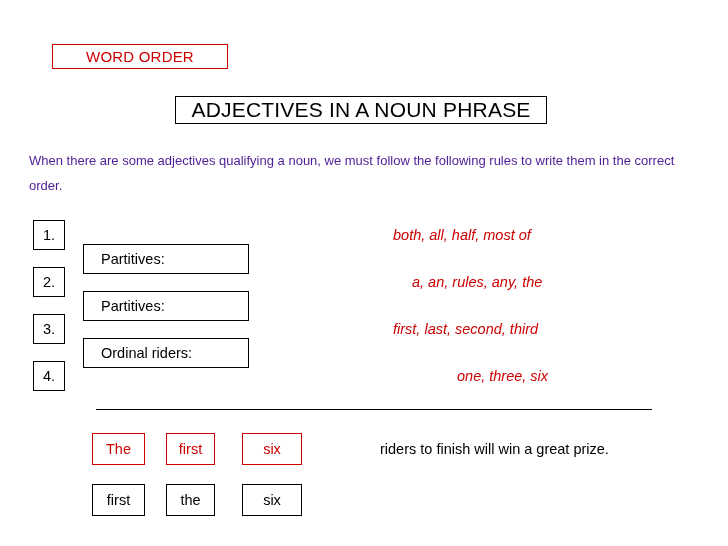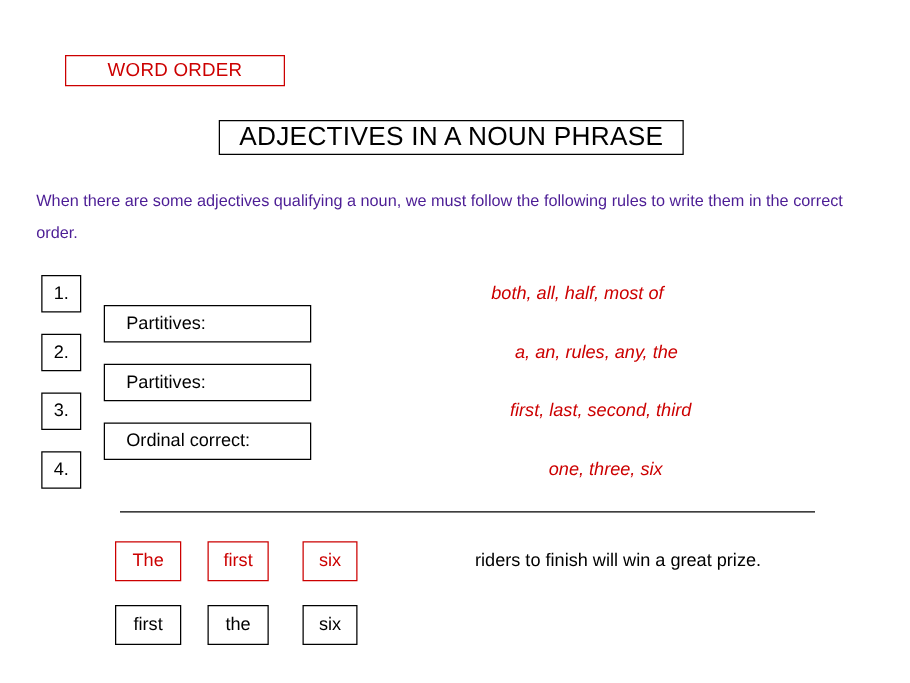--- a/index.html
+++ b/index.html
@@ -154,21 +154,21 @@
     justify-content: center;
     font-size: 14.5px;
     background: #ffffff;
   }
   .word-box.red {
     border-color: #cc0000;
     color: #cc0000;
   }
   .wb1 { left: 0px;   width: 53px; }
   .wb2 { left: 74px;  width: 49px; }
-  .wb3 { left: 150px; width: 44px; }
+  .wb3 { left: 150px; width: 60px; }
 
   .tail-text {
     position: absolute;
     left: 260px;
     top: 0;
     height: 32px;
     display: flex;
     align-items: center;
     font-size: 14.5px;
     color: #000000;
@@ -200,27 +200,27 @@
     </div>
 
     <div class="rule-row">
       <div class="rule-num">2.</div>
       <div class="rule-label">Partitives:</div>
       <div class="rule-example" style="left:379px;">a, an, rules, any, the</div>
     </div>
 
     <div class="rule-row">
       <div class="rule-num">3.</div>
-      <div class="rule-label">Ordinal correct:</div>
-      <div class="rule-example" style="left:375px;text-align:center;">first, last, second, third</div>
+      <div class="rule-label">Ordinal riders:</div>
+      <div class="rule-example" style="left:360px;text-align:center;">first, last, second, third</div>
     </div>
 
     <div class="rule-row">
       <div class="rule-num">4.</div>
-      <div class="rule-example" style="left:406px;text-align:center;">one, three, six</div>
+      <div class="rule-example" style="left:424px;text-align:center;">one, three, six</div>
     </div>
 
   </div>
 
   <div class="divider"></div>
 
   <div class="sentence">
     <div class="word-box red wb1">The</div>
     <div class="word-box red wb2">first</div>
     <div class="word-box red wb3">six</div>

